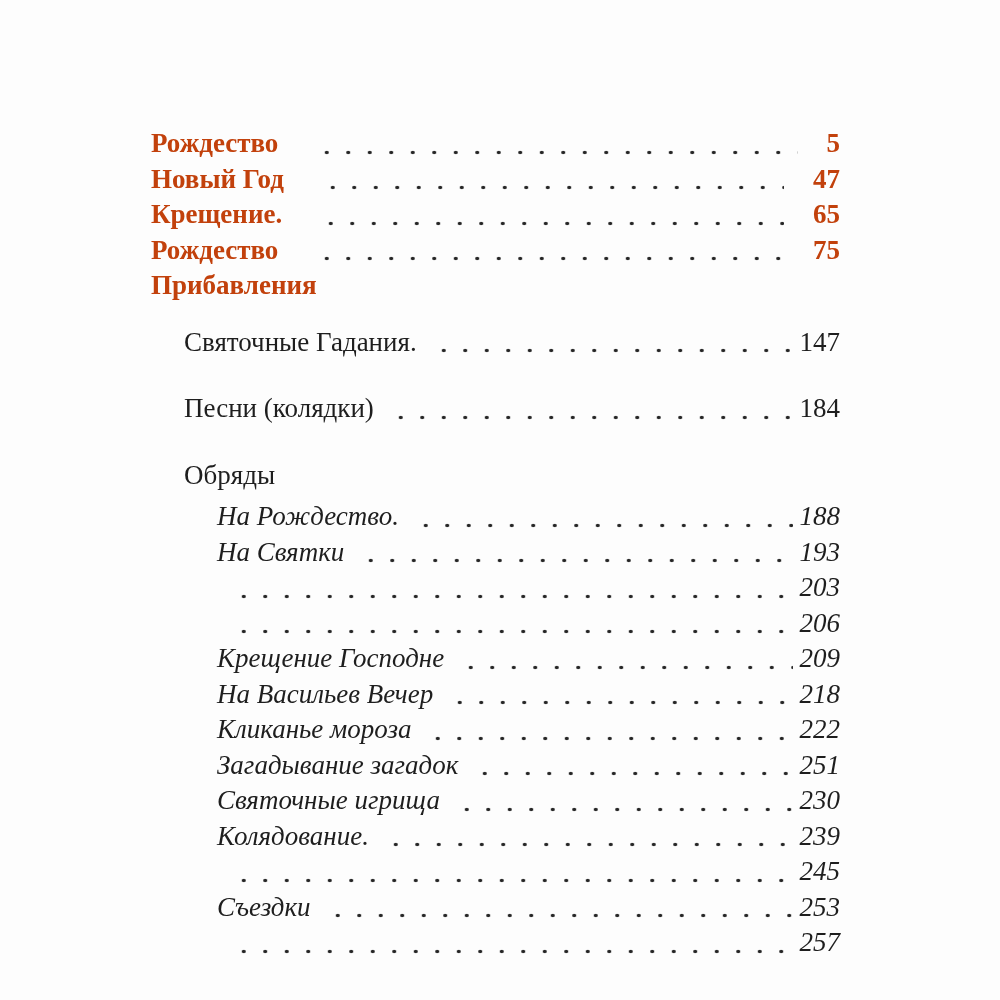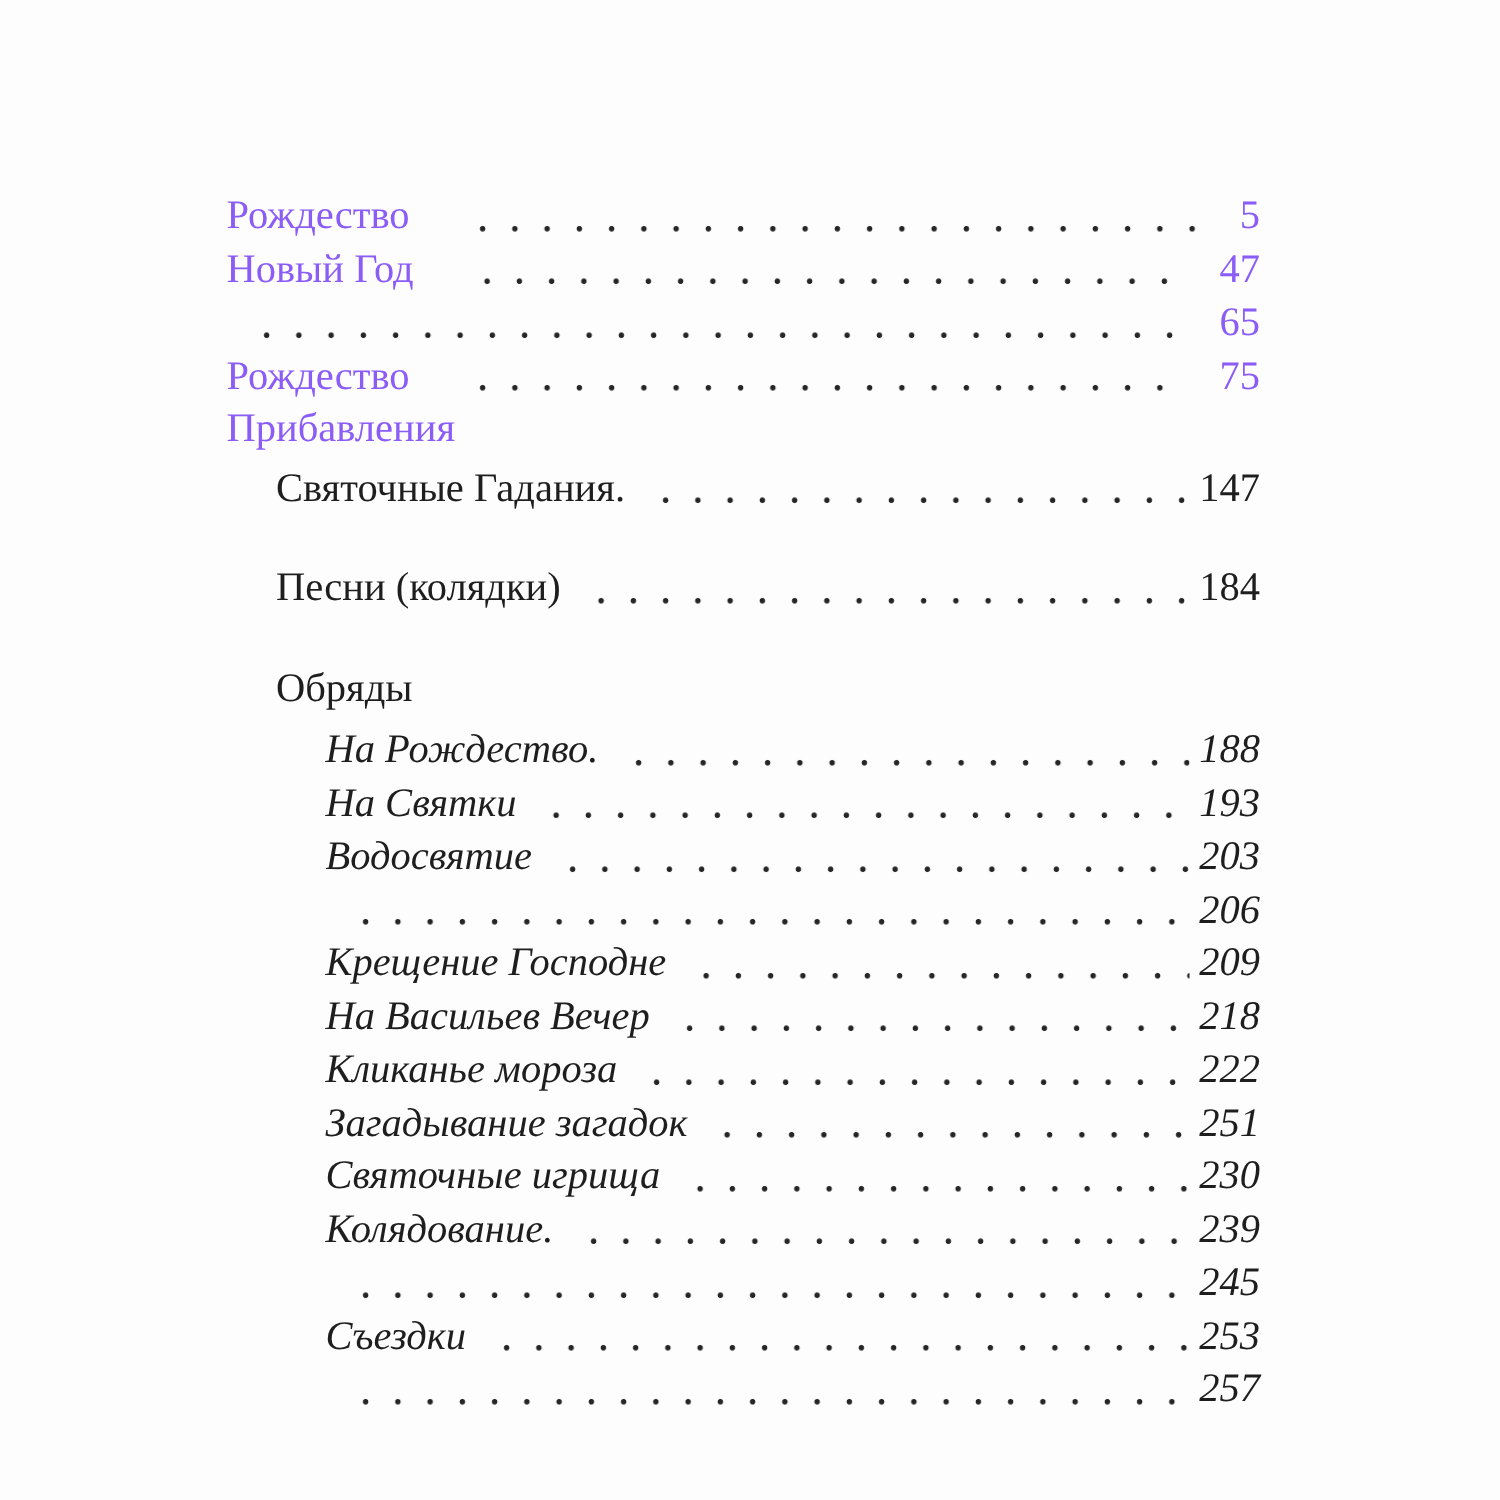--- a/index.html
+++ b/index.html
@@ -28,23 +28,23 @@
     align-items: baseline;
     height: 35.5px;
     font-size: 27px;
     line-height: 35.5px;
     color: #1e1e1e;
     white-space: nowrap;
   }
   .row.lvl1 { padding-left: 33px; margin-top: 31px; }
   .row.lvl2 { padding-left: 66px; }
   
-  .row.lvl0 + .row.lvl1 { margin-top: 4px; align-items: flex-end; }
+  .row.lvl0 + .row.lvl1 { margin-top: 21px; align-items: flex-end; }
   .row.lvl1 + .row.lvl2 { margin-top: 6px; }
-  .row.bold   { font-weight: 400; color: #8b5cf6; gap: 22px; }
+  .row.bold   { font-weight: 700; color: #c2410c; gap: 22px; }
   .row.italic { font-style: italic; align-items: flex-end; }
   .label { flex: 0 0 auto; }
   .leader {
     flex: 1 1 auto;
     align-self: stretch;
     margin: 0 7px 0 11px;
     background-image: radial-gradient(circle, #262626 1.6px, rgba(0,0,0,0) 2.1px);
     background-size: 21.5px 5px;
     background-repeat: repeat-x;
     background-position: left 5px bottom 7px;
@@ -61,20 +61,21 @@
     <span class="label">Рождество</span>
     <span class="leader"></span>
     <span class="pagenum">5</span>
   </div>
       <div class="row lvl0 bold">
     <span class="label">Новый Год</span>
     <span class="leader"></span>
     <span class="pagenum">47</span>
   </div>
       <div class="row lvl0 bold">
+    <span class="label">Крещение.</span>
     <span class="leader"></span>
     <span class="pagenum">65</span>
   </div>
       <div class="row lvl0 bold">
     <span class="label">Рождество</span>
     <span class="leader"></span>
     <span class="pagenum">75</span>
   </div>
       <div class="row lvl0 bold">
     <span class="label">Прибавления</span>
@@ -100,21 +101,20 @@
     <span class="label">На Рождество.</span>
     <span class="leader"></span>
     <span class="pagenum">188</span>
   </div>
       <div class="row lvl2 italic">
     <span class="label">На Святки</span>
     <span class="leader"></span>
     <span class="pagenum">193</span>
   </div>
       <div class="row lvl2 italic">
-    <span class="label">Водосвятие</span>
     <span class="leader"></span>
     <span class="pagenum">203</span>
   </div>
       <div class="row lvl2 italic">
     <span class="leader"></span>
     <span class="pagenum">206</span>
   </div>
       <div class="row lvl2 italic">
     <span class="label">Крещение Господне</span>
     <span class="leader"></span>

